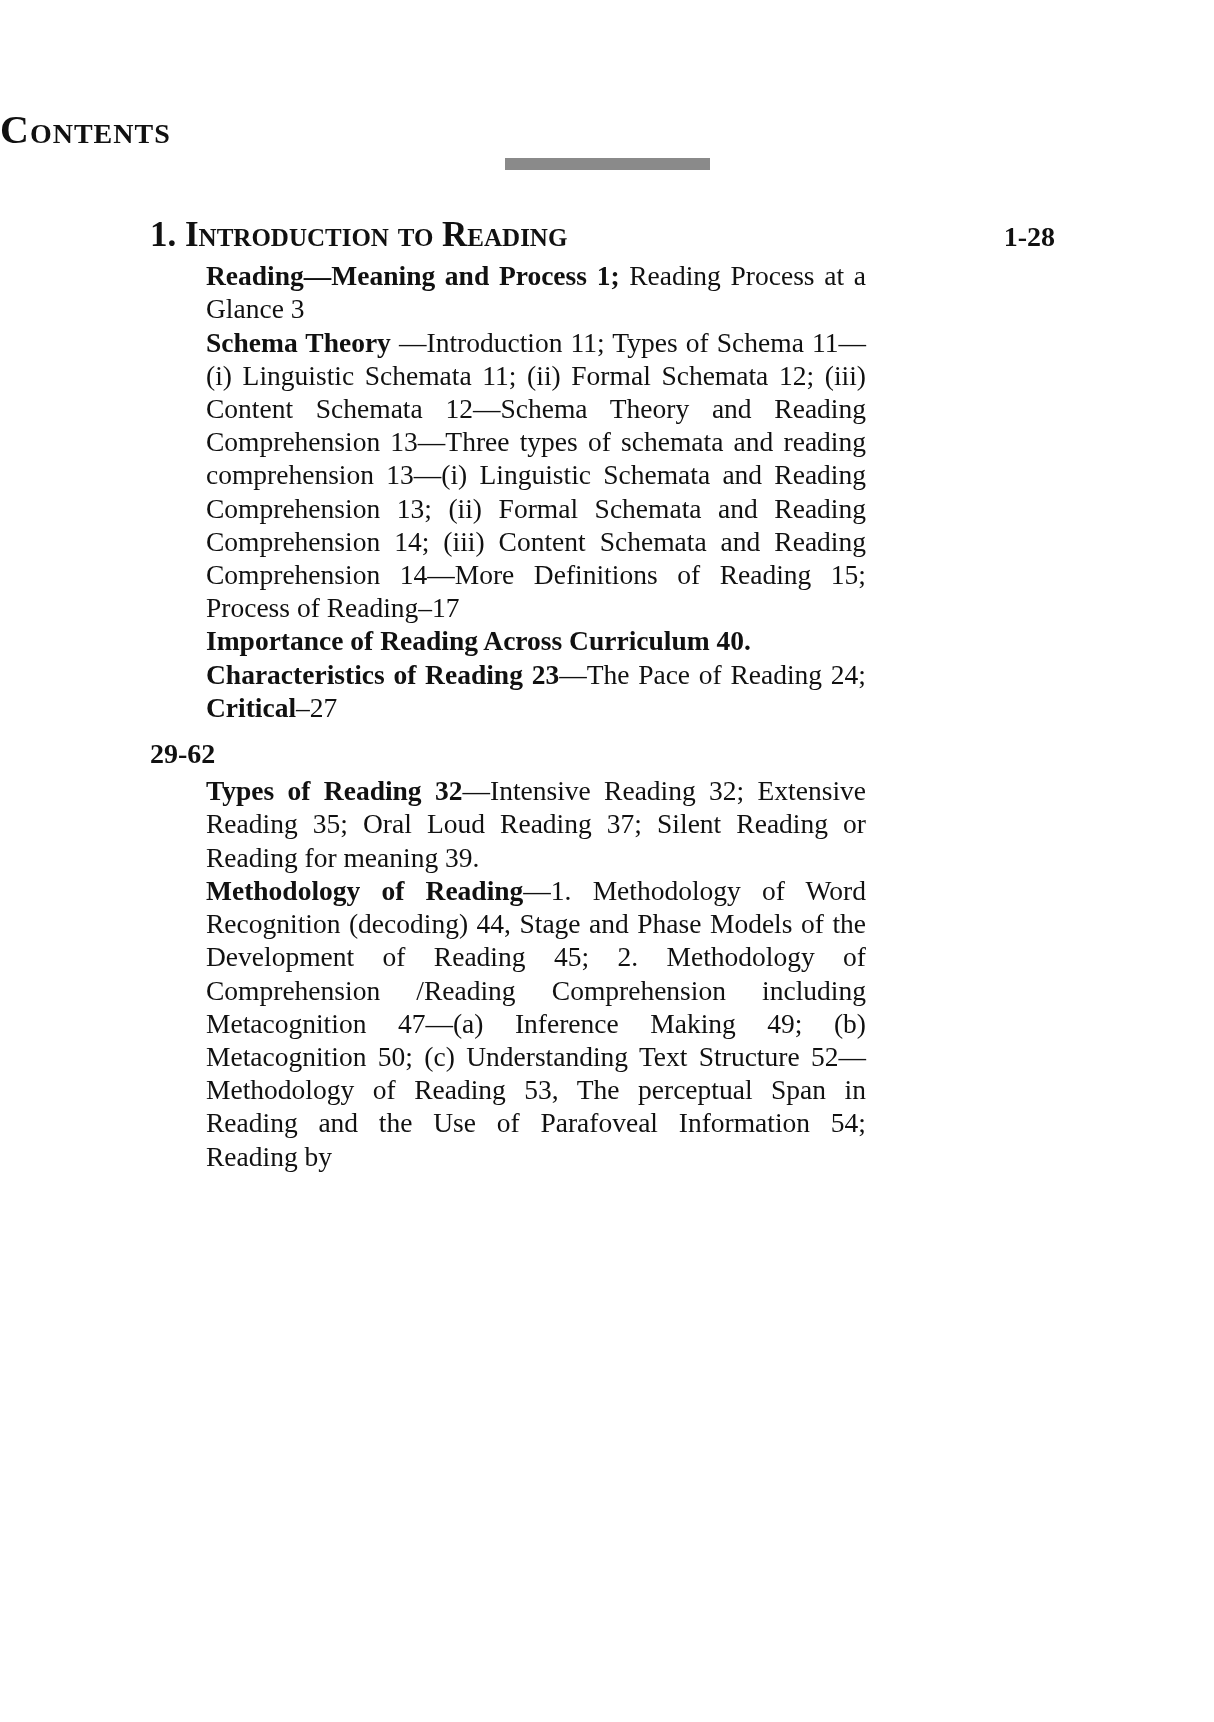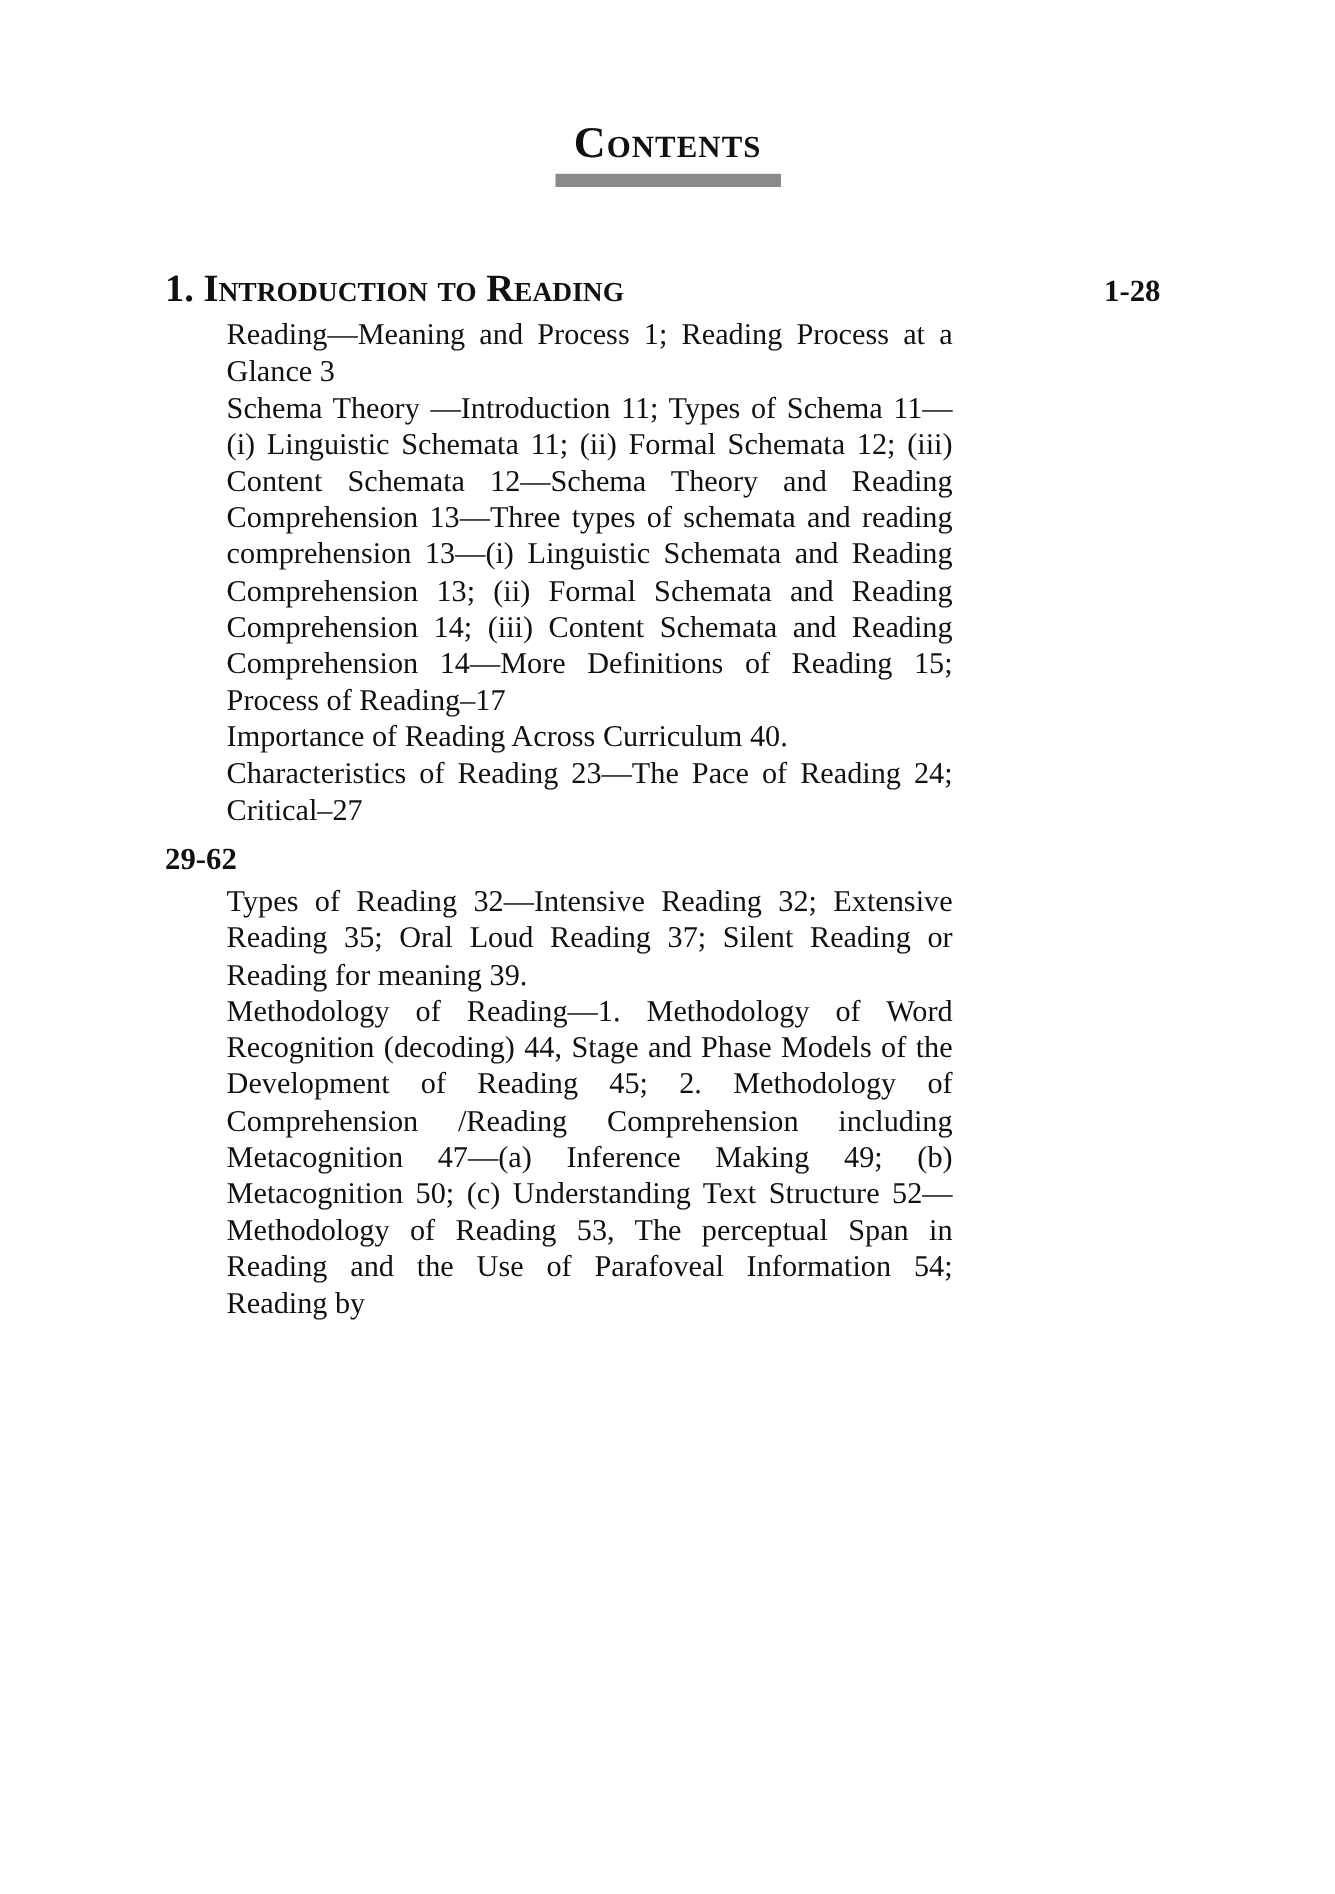--- a/index.html
+++ b/index.html
@@ -1,31 +1,31 @@
 <!DOCTYPE html>
 <html><head>
 <meta charset="utf-8">
 <style>
   html, body { margin: 0; padding: 0; background: #ffffff; }
   body { width: 1214px; height: 1722px; position: relative; overflow: hidden;
          font-family: "DejaVu Serif", "Liberation Serif", serif; color: #111; }
-  .title-wrap { position: absolute; top: 108px; left: 0; width: 1214px; text-align: center; }
+  .title-wrap { position: absolute; top: 108px; left: 0; width: 1214px; text-align: left; }
   .title { font-family: "Liberation Serif", serif; font-weight: bold; font-size: 40px;
            font-variant: small-caps; letter-spacing: 1px; margin: 0; line-height: 1.1; }
   .title-bar { width: 205px; height: 12px; background: #8a8a8a; margin: 6px auto 0; }
-  .contents { position: absolute; top: 215px; left: 150px; width: 905px; margin-top: 28px; }
+  .contents { position: absolute; top: 215px; left: 150px; width: 905px; }
   .chapter { margin-bottom: 14px; }
   .ch-head { display: flex; justify-content: space-between; align-items: baseline;
              font-family: "Liberation Serif", serif; font-weight: bold; font-size: 35px;
              font-variant: small-caps; line-height: 1.15; }
   .ch-pages { font-family: "Liberation Serif", serif; font-weight: bold; font-size: 28px; }
   .ch-body { margin-left: 56px; width: 660px; margin-top: 4px; }
   .entry { font-family: "Liberation Serif", serif; font-size: 27.5px; line-height: 33.2px;
            text-align: justify; margin: 0; }
-  .entry b { font-weight: normal; }
+  .entry b { font-weight: bold; }
 </style>
 </head>
 <body>
 
 <div class="title-wrap">
   <h1 class="title">Contents</h1>
   <div class="title-bar"></div>
 </div>
 
 <div class="contents">

